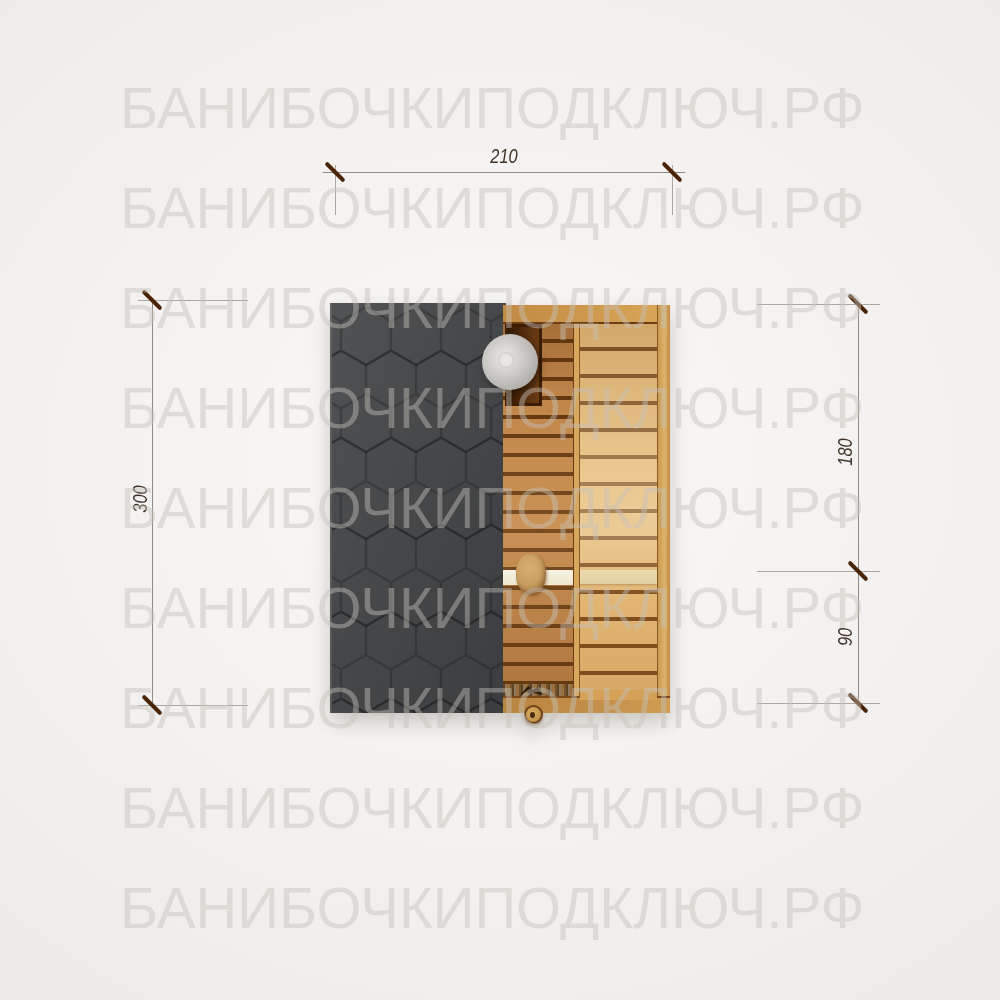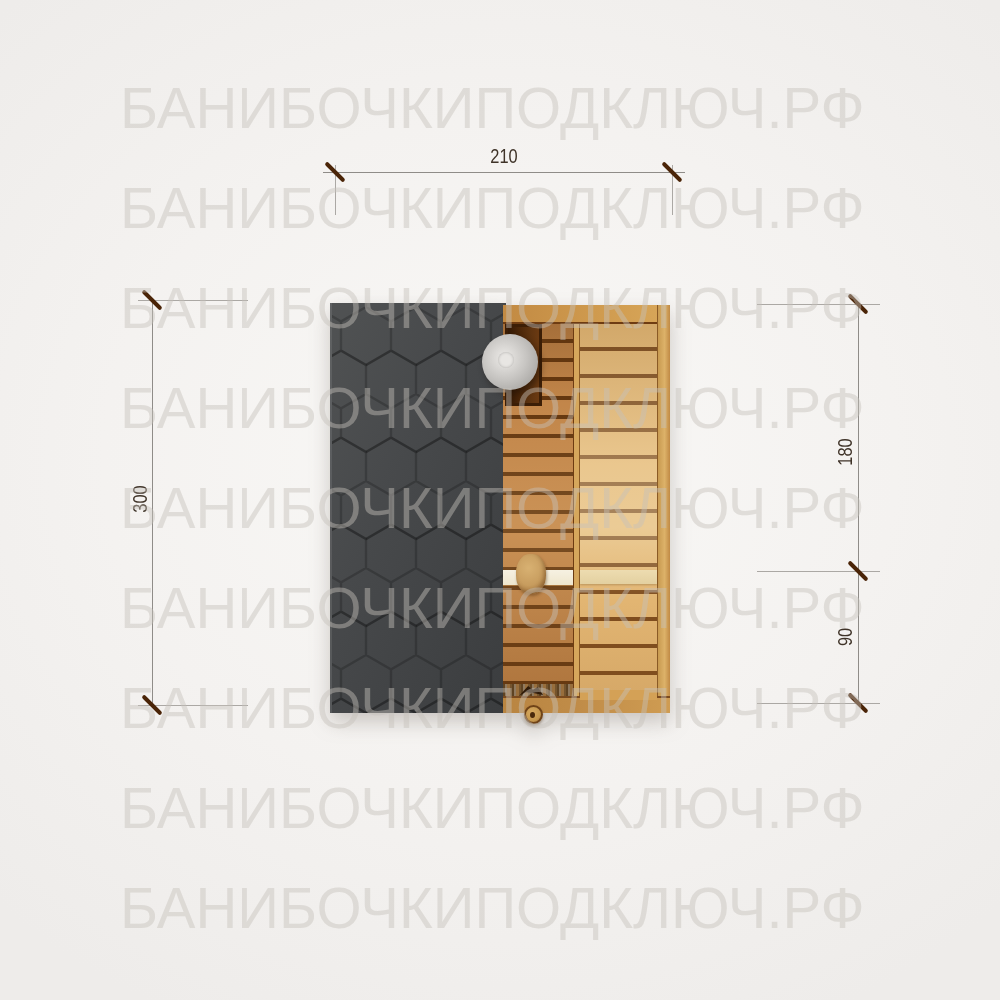--- a/index.html
+++ b/index.html
@@ -105,21 +105,21 @@
     position:absolute;left:194px;top:402px;width:19px;height:19px;border-radius:50%;
     background:radial-gradient(circle at 40% 38%, #d8ab61, #c6984f 60%, #9c6c30 100%);
     border:2px solid #6f4318;box-sizing:border-box;
     box-shadow:0 2px 3px rgba(70,40,10,0.4);
   }
   .knob-bottom-dot{
     position:absolute;left:200px;top:409px;width:5px;height:6px;border-radius:50%;background:#4a2a0c;
   }
 
   
-  .dims{position:absolute;inset:0;z-index:40;}
+  .dims{position:absolute;inset:0;z-index:40;font-style:italic;}
   .dim-line{background:#8f8c88;}
   .ext-line{background:#aba8a4;}
   .tick{
     position:absolute;width:4px;height:26px;background:#4a2407;border-radius:2px;
     transform:rotate(-45deg);
   }
   .dim-label{
     position:absolute;width:80px;height:20px;line-height:20px;text-align:center;
     font-size:20px;color:#3f3328;transform:scaleX(0.82);
   }

